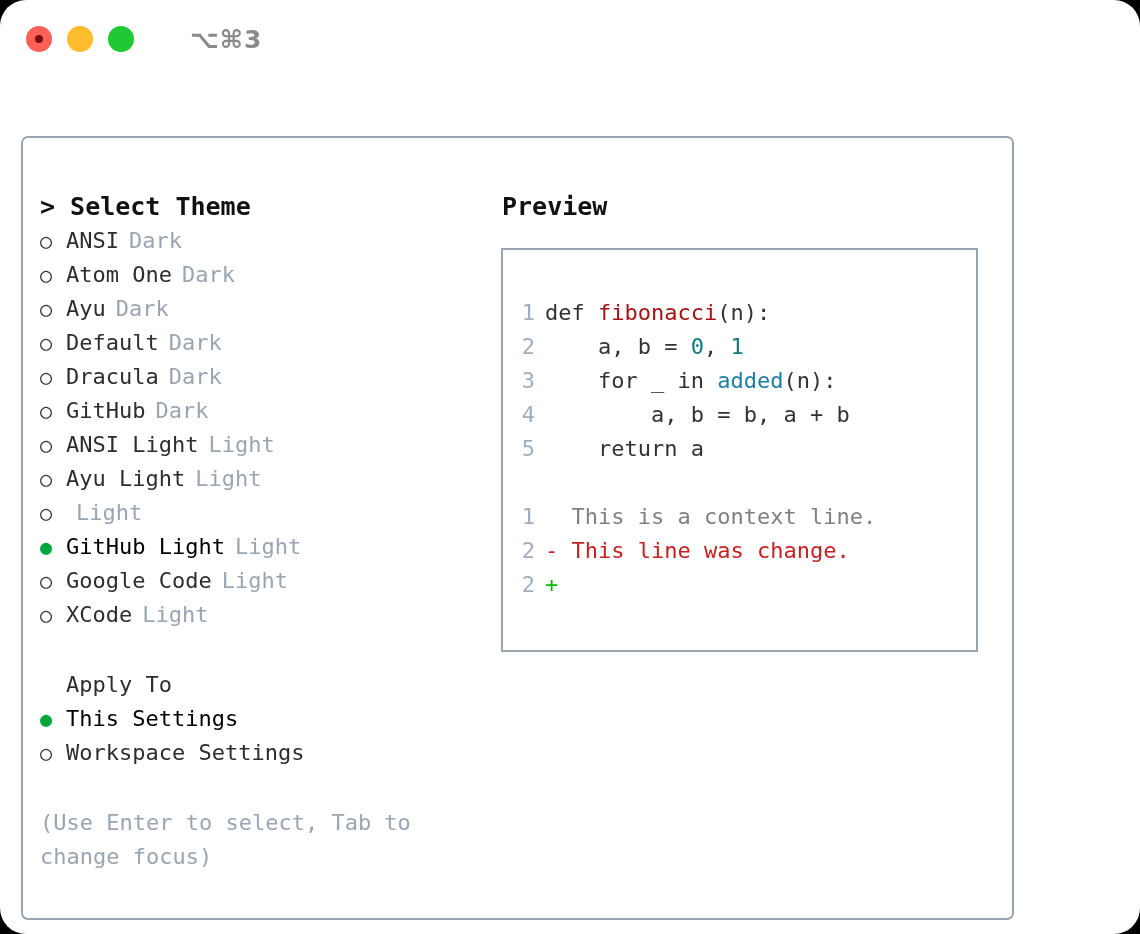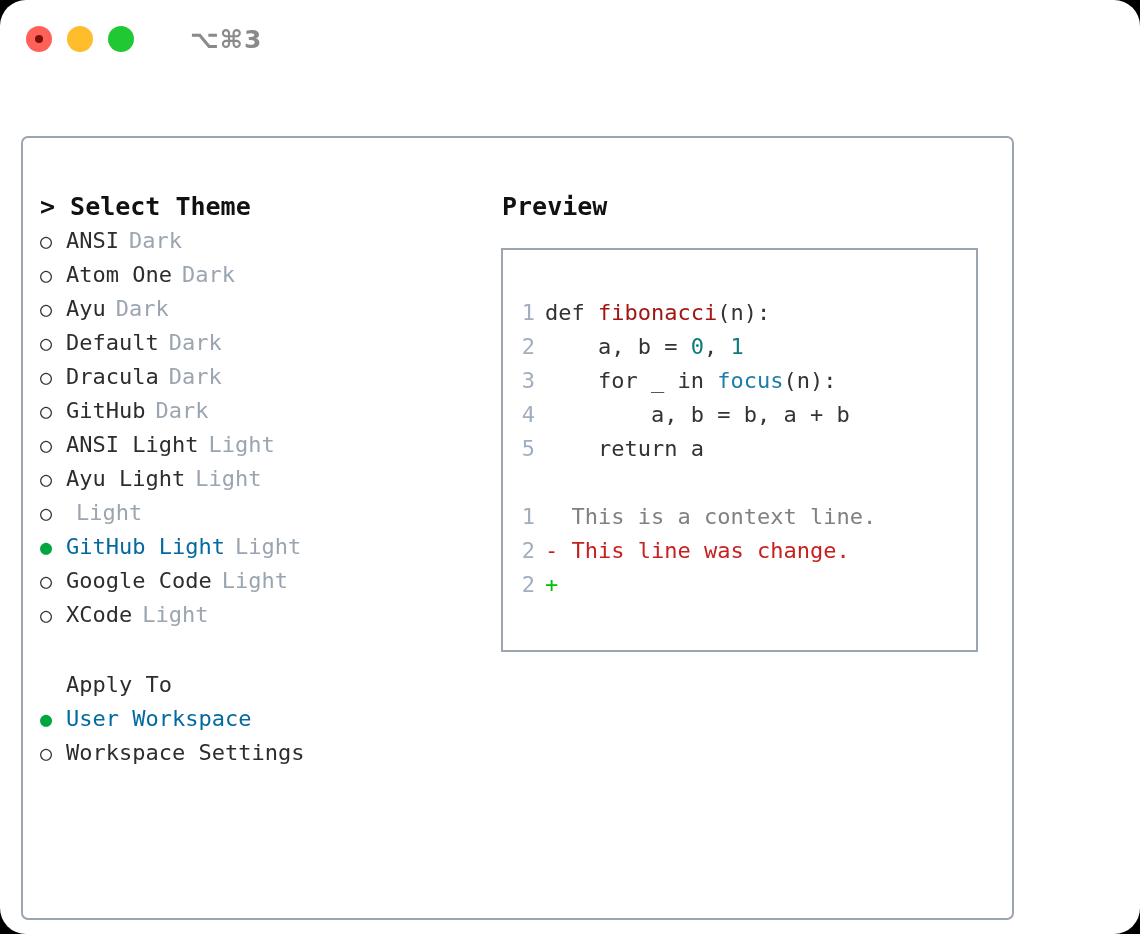--- a/index.html
+++ b/index.html
@@ -125,21 +125,21 @@
     white-space: pre;
   }
   .marker {
     width: 26px;
     flex: 0 0 26px;
     color: #333333;
     font-size: 20px;
   }
   .marker.sel { color: #00a63e; }
   .label { color: #2d2d2d; }
-  .row.selected .label { color: #0369a1; }
+  .row.selected .label { color: #000000; }
   .variant {
     color: #9aa5b1;
     margin-left: 10px;
   }
 
   .section-head {
     display: flex;
     align-items: center;
     line-height: 34px;
     font-size: 22px;
@@ -294,48 +294,49 @@
         </div>
 
         <div class="section-head">
           <span class="marker">○</span>
           <span class="label">Apply To</span>
         </div>
 
         <div>
           <div class="row selected">
             <span class="marker sel">●</span>
-            <span class="label">User Workspace</span>
+            <span class="label">This Settings</span>
           </div>
           <div class="row">
             <span class="marker">○</span>
             <span class="label">Workspace Settings</span>
           </div>
         </div>
 
+        <div class="hint">(Use Enter to select, Tab to change focus)</div>
       </div>
 
       <div class="col-right">
         <div class="preview-title">Preview</div>
 
         <div class="preview-box">
 
           <div class="code-line">
             <span class="lineno">1</span>
             <span class="code-text"><span>def </span><span class="tok-fn">fibonacci</span><span>(n):</span></span>
           </div>
 
           <div class="code-line">
             <span class="lineno">2</span>
             <span class="code-text"><span>    a, b = </span><span class="tok-num">0</span><span>, </span><span class="tok-num">1</span></span>
           </div>
 
           <div class="code-line">
             <span class="lineno">3</span>
-            <span class="code-text"><span>    for _ in </span><span class="tok-bi">focus</span><span>(n):</span></span>
+            <span class="code-text"><span>    for _ in </span><span class="tok-bi">added</span><span>(n):</span></span>
           </div>
 
           <div class="code-line">
             <span class="lineno">4</span>
             <span class="code-text">        a, b = b, a + b</span>
           </div>
 
           <div class="code-line">
             <span class="lineno">5</span>
             <span class="code-text">    return a</span>

